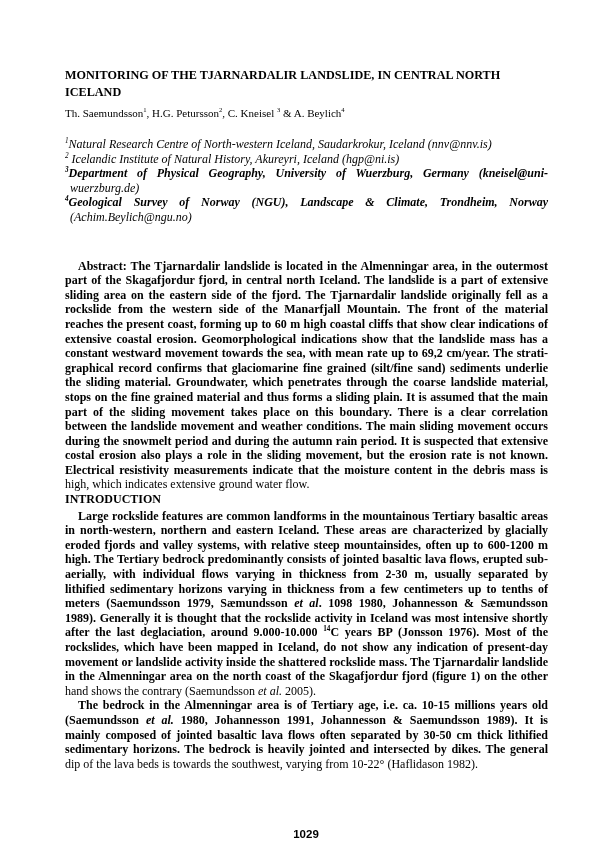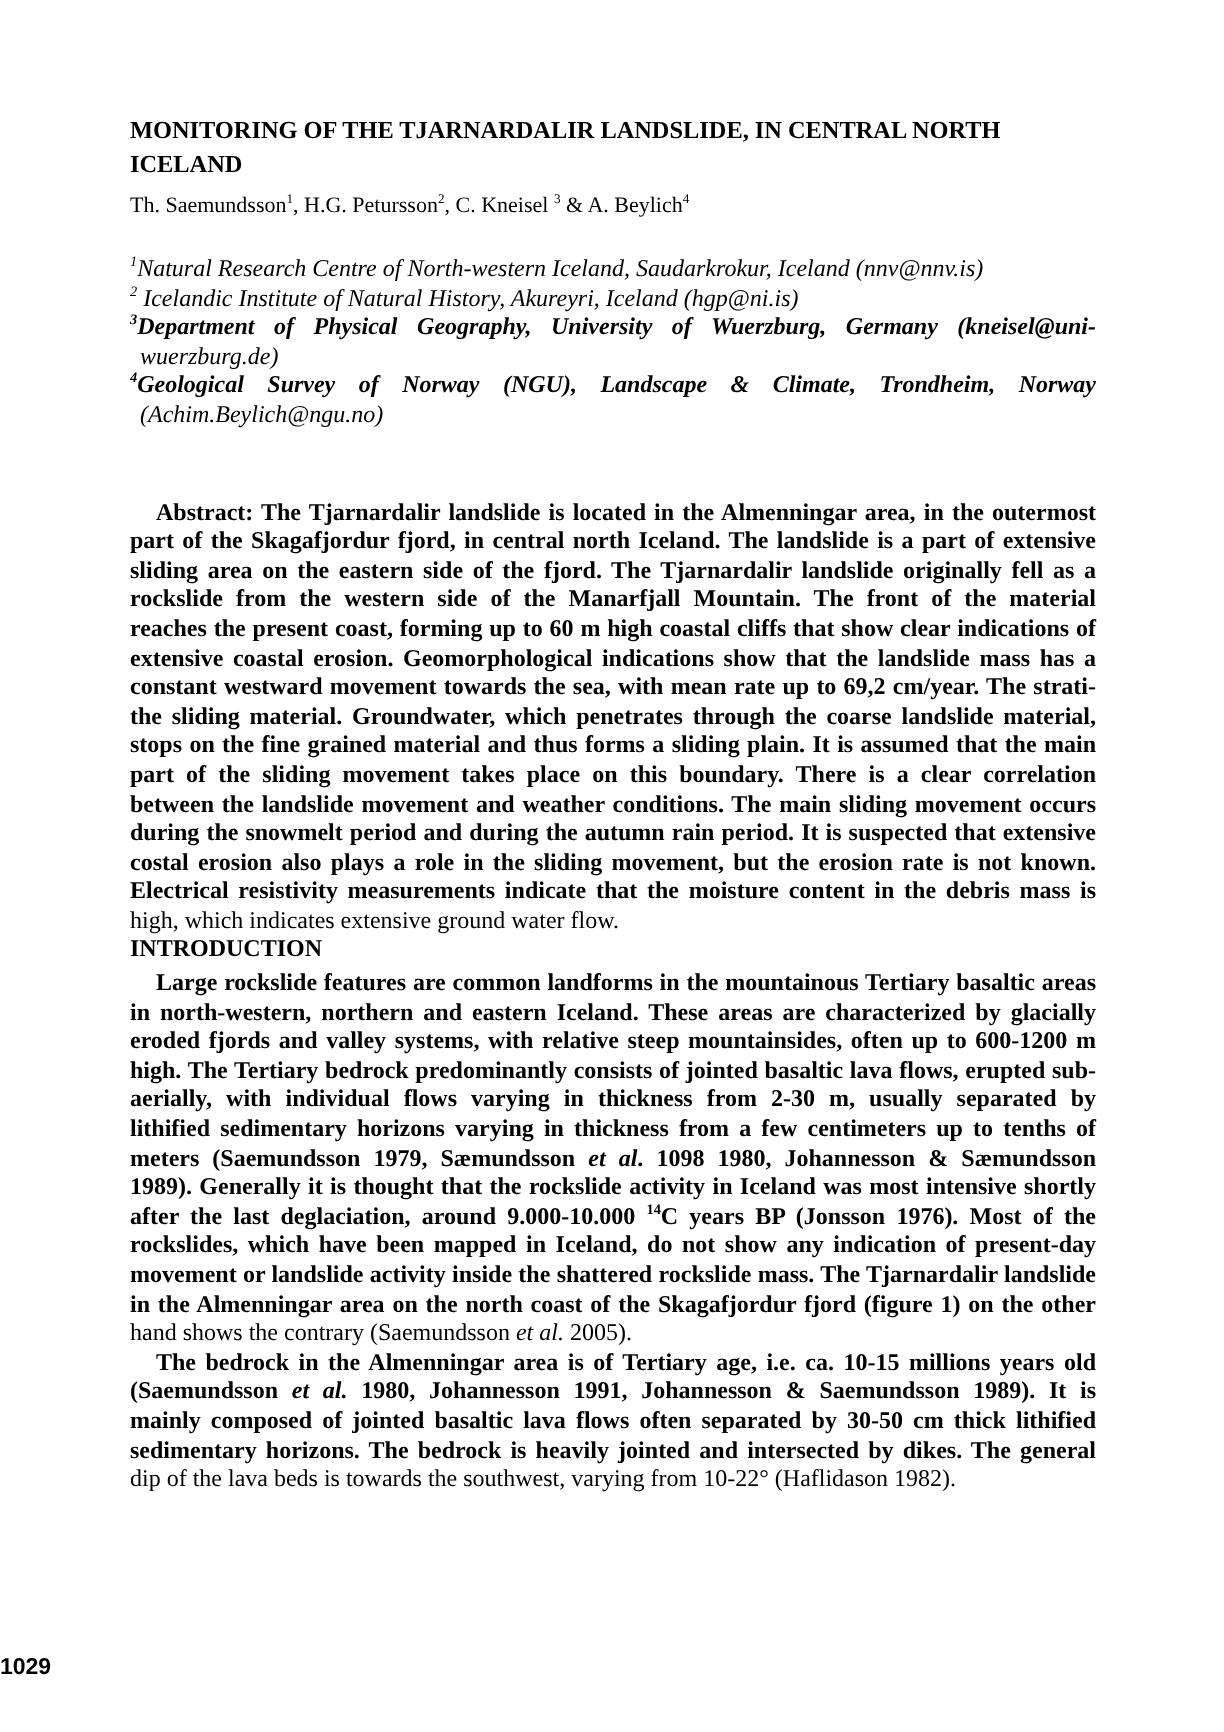--- a/index.html
+++ b/index.html
@@ -4,21 +4,21 @@
 <style>
   html,body{margin:0;padding:0;background:#ffffff;}
   .page{
     position:relative;
     width:612px;height:866px;
     background:#ffffff;
     color:#000;
     font-family:"Liberation Serif","DejaVu Serif",serif;
     overflow:hidden;
   }
-  .content{position:absolute;left:65px;top:57px;width:483px;}
+  .content{position:absolute;left:65px;top:67px;width:483px;}
   .ln{
     font-size:12px;
     line-height:14.6px;height:14.6px;
     text-align:justify;text-align-last:left;
     white-space:nowrap;
   }
   .ln.j{white-space:normal;text-align-last:justify;font-weight:bold;}
   .ln.ind{text-indent:13px;}
   .ln.cont{padding-left:5px;}
   .title .ln{font-weight:bold;font-size:12.2px;line-height:17px;height:17px;}
@@ -30,21 +30,21 @@
   .abstract{margin-top:34px;}
   .heading{
     font-weight:bold;font-size:12px;
     line-height:14.6px;height:14.6px;
   }
   .para1{margin-top:2px;}
   .para2{margin-top:0;}
   sup{font-size:0.6em;line-height:0;vertical-align:super;}
   .pagenum{
     position:absolute;left:0;right:0;top:828px;
-    text-align:left;
+    text-align:center;
     font-family:"Liberation Sans","DejaVu Sans",sans-serif;
     font-weight:bold;font-size:11.5px;color:#000;
   }
 </style>
 </head>
 <body>
 
 <div class="page">
   <div class="content">
 
@@ -65,20 +65,21 @@
       </div>
 
     <div class="abstract">
         <div class="ln j ind"><b>Abstract:</b> The Tjarnardalir landslide is located in the Almenningar area, in the outermost</div>
         <div class="ln j">part of the Skagafjordur fjord, in central north Iceland. The landslide is a part of extensive</div>
         <div class="ln j">sliding area on the eastern side of the fjord. The Tjarnardalir landslide originally fell as a</div>
         <div class="ln j">rockslide from the western side of the Manarfjall Mountain. The front of the material</div>
         <div class="ln j">reaches the present coast, forming up to 60 m high coastal cliffs that show clear indications of</div>
         <div class="ln j">extensive coastal erosion. Geomorphological indications show that the landslide mass has a</div>
         <div class="ln j">constant westward movement towards the sea, with mean rate up to 69,2 cm/year. The strati-</div>
+        <div class="ln j">graphical record confirms that glaciomarine fine grained (silt/fine sand) sediments underlie</div>
         <div class="ln j">the sliding material. Groundwater, which penetrates through the coarse landslide material,</div>
         <div class="ln j">stops on the fine grained material and thus forms a sliding plain. It is assumed that the main</div>
         <div class="ln j">part of the sliding movement takes place on this boundary. There is a clear correlation</div>
         <div class="ln j">between the landslide movement and weather conditions. The main sliding movement occurs</div>
         <div class="ln j">during the snowmelt period and during the autumn rain period. It is suspected that extensive</div>
         <div class="ln j">costal erosion also plays a role in the sliding movement, but the erosion rate is not known.</div>
         <div class="ln j">Electrical resistivity measurements indicate that the moisture content in the debris mass is</div>
         <div class="ln">high, which indicates extensive ground water flow.</div>
       </div>
 

